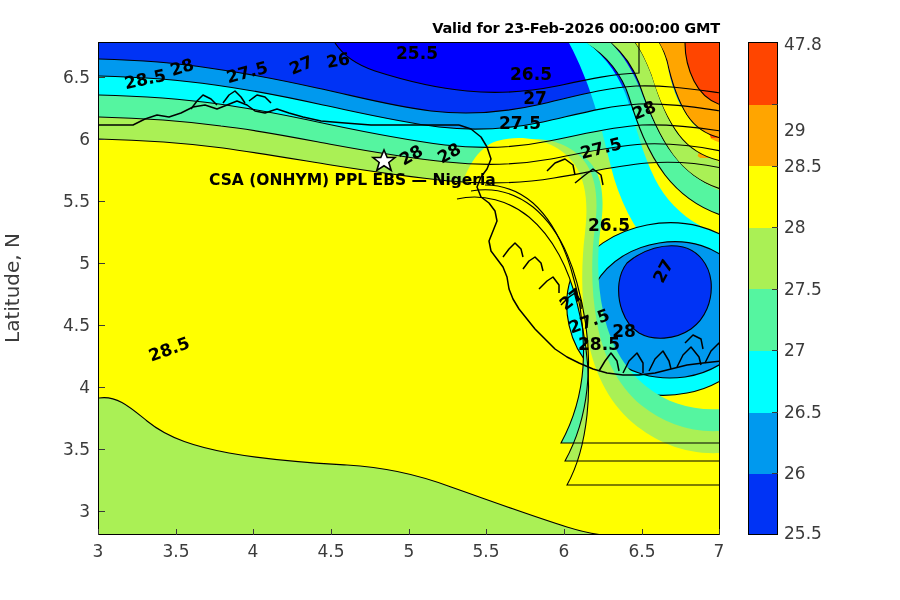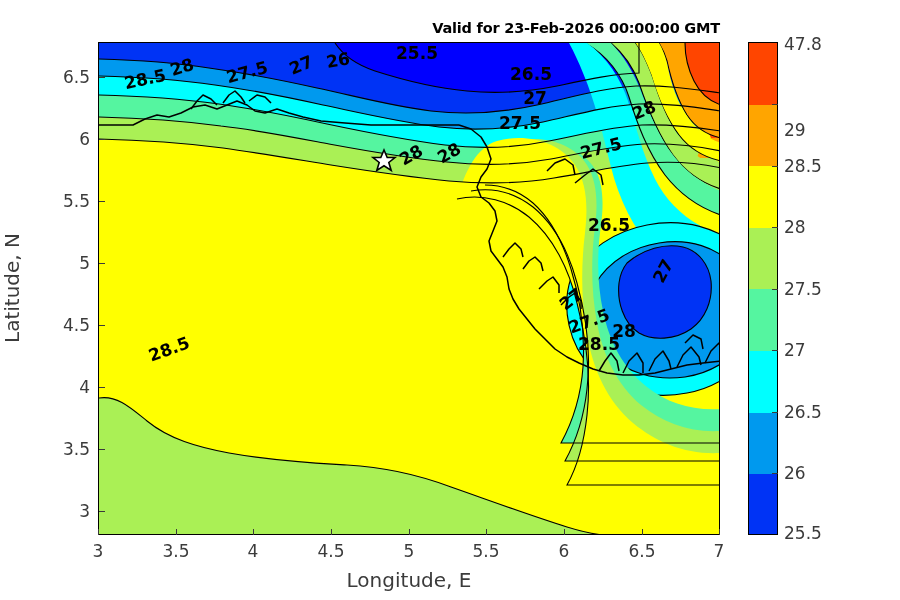--- a/index.html
+++ b/index.html
@@ -319,20 +319,21 @@
     <div class="clab" style="left:312px; top:112px; transform:translate(-50%,-50%) rotate(-30deg);">28</div>
     <div class="clab" style="left:350px; top:110px; transform:translate(-50%,-50%) rotate(-30deg);">28</div>
     <div class="clab" style="left:510px; top:182px;">26.5</div>
     <div class="clab" style="left:564px; top:228px; transform:translate(-50%,-50%) rotate(-62deg);">27</div>
     <div class="clab" style="left:472px; top:256px; transform:translate(-50%,-50%) rotate(-38deg);">27</div>
     <div class="clab" style="left:490px; top:278px; transform:translate(-50%,-50%) rotate(-20deg);">27.5</div>
     <div class="clab" style="left:525px; top:288px;">28</div>
     <div class="clab" style="left:500px; top:301px;">28.5</div>
     <div class="clab" style="left:70px;  top:306px; transform:translate(-50%,-50%) rotate(-20deg);">28.5</div>
 
+    <div class="maplabel" style="left:110px;top:128px;">CSA (ONHYM) PPL EBS — Nigeria</div>
   </div>
 
   <div class="tick x" style="left:98px; top:529px;"></div>
   <div class="tick x" style="left:176px;top:529px;"></div>
   <div class="tick x" style="left:253px;top:529px;"></div>
   <div class="tick x" style="left:331px;top:529px;"></div>
   <div class="tick x" style="left:409px;top:529px;"></div>
   <div class="tick x" style="left:486px;top:529px;"></div>
   <div class="tick x" style="left:564px;top:529px;"></div>
   <div class="tick x" style="left:642px;top:529px;"></div>
@@ -359,21 +360,20 @@
 
   <div class="tlab y" style="left:35px;width:55px;top:511px;">3</div>
   <div class="tlab y" style="left:35px;width:55px;top:449px;">3.5</div>
   <div class="tlab y" style="left:35px;width:55px;top:387px;">4</div>
   <div class="tlab y" style="left:35px;width:55px;top:325px;">4.5</div>
   <div class="tlab y" style="left:35px;width:55px;top:263px;">5</div>
   <div class="tlab y" style="left:35px;width:55px;top:201px;">5.5</div>
   <div class="tlab y" style="left:35px;width:55px;top:139px;">6</div>
   <div class="tlab y" style="left:35px;width:55px;top:77px;">6.5</div>
 
-  <div class="axtitle" id="xlabel">Longitude, E</div>
   <div class="axtitle" id="ylabel">Latitude, N</div>
 
   <div class="cbar">
     <div class="cband" style="height:61.6px;background:#ff4500;"></div>
     <div class="cband" style="height:61.6px;background:#ffa500;"></div>
     <div class="cband" style="height:61.6px;background:#ffff00;"></div>
     <div class="cband" style="height:61.6px;background:#aaf055;"></div>
     <div class="cband" style="height:61.6px;background:#55f5a0;"></div>
     <div class="cband" style="height:61.6px;background:#00ffff;"></div>
     <div class="cband" style="height:61.6px;background:#0099ee;"></div>

